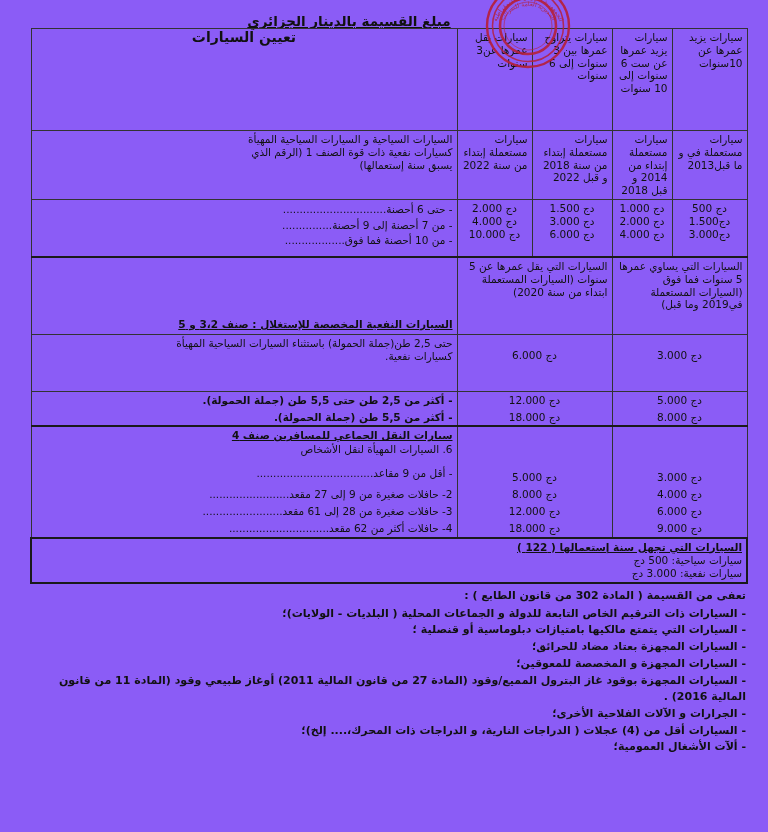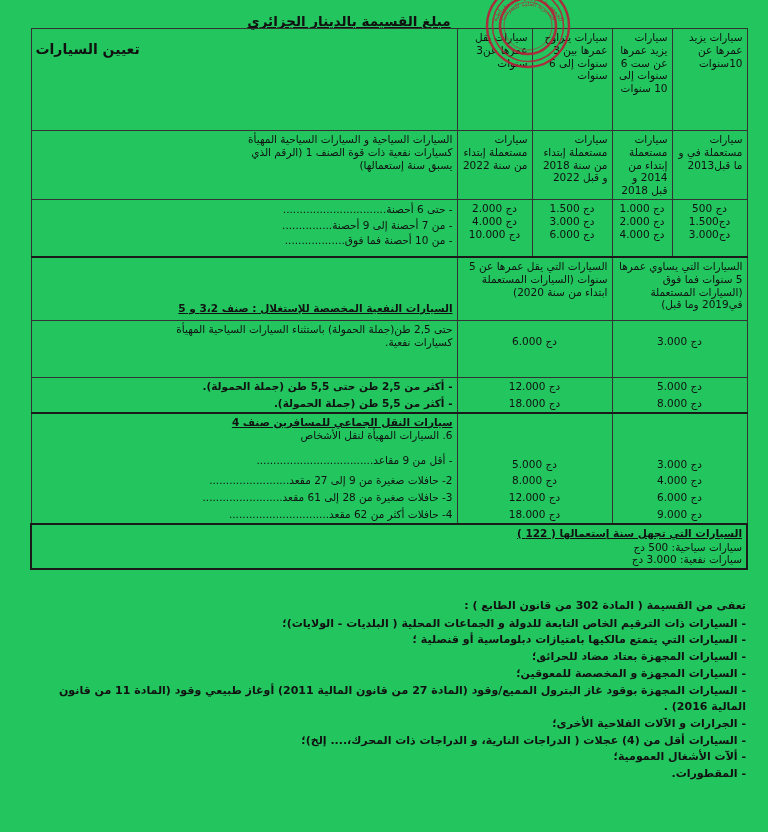--- a/index.html
+++ b/index.html
@@ -14,21 +14,21 @@
     overflow: hidden;
     font-family: "DejaVu Sans", "Liberation Sans", sans-serif;
     color: #111111;
     position: relative;
   }
 
   .page {
     position: relative;
     width: 768px;
     height: 832px;
-    background: #22c55e;
+    background: #8b5cf6;
     box-sizing: border-box;
   }
 
   
   .title-bar {
     position: absolute;
     top: 8px;
     right: 20px;
     left: 20px;
     height: 26px;
@@ -111,21 +111,20 @@
   
   .notes {
     position: absolute;
     top: 588px;
     right: 22px;
     left: 22px;
     text-align: right;
     font-size: 11px;
     line-height: 1.52;
     font-weight: bold;
-    margin-top: 10px;
   }
   .notes .lead { margin-bottom: 1px; }
   .notes ul {
     list-style: none;
     margin: 0;
     padding: 0;
     text-align: right;
   }
   .notes li { margin: 0; }
   .notes .sub-head {
@@ -174,21 +173,21 @@
       <col style="width:75px">
       <col style="width:426px">
     </colgroup>
 
     <tbody>
         <tr>
       <td class="c-head desc-cell" style="height:97px">سيارات يزيد عمرها عن  10سنوات</td>
       <td class="c-head desc-cell">سيارات يزيد عمرها عن ست 6 سنوات إلى 10 سنوات</td>
       <td class="c-head desc-cell">سيارات يتراوح عمرها بين 3 سنوات إلى 6 سنوات</td>
       <td class="c-head desc-cell">سيارات يقل عمرها عن3 سنوات</td>
-      <td class="desc-cell" style="text-align:left;font-size:14px;font-weight:bold;padding-top:12px;letter-spacing:1px">تعيين السيارات</td>
+      <td class="desc-cell" style="text-align:center;font-size:14px;font-weight:bold;padding-top:0;letter-spacing:1px">تعيين السيارات</td>
     </tr>
 
     <tr>
       <td class="c-head desc-cell" style="height:55px">سيارات مستعملة  في  و ما قبل2013</td>
       <td class="c-head desc-cell">سيارات مستعملة إبتداء من 2014 و قبل 2018</td>
       <td class="c-head desc-cell">سيارات مستعملة إبتداء من سنة 2018 و قبل 2022</td>
       <td class="c-head desc-cell">سيارات مستعملة إبتداء من سنة 2022</td>
       <td class="desc-cell">
         <div>السيارات السياحية و السيارات السياحية المهيأة</div>
         <div>كسيارات نفعية ذات قوة الصنف 1 (الرقم الذي</div>
@@ -226,21 +225,21 @@
         </div>
         <div>
           <span>- من 10 أحصنة   فما فوق</span><span class="dots">..................</span>
         </div>
       </td>
     </tr>
 
     <tr class="thick-top">
       <td class="c-head desc-cell thick-top" colspan="2" style="height:58px">السيارات التي يساوي عمرها 5 سنوات فما فوق (السيارات المستعملة في2019 وما قبل)</td>
       <td class="c-head desc-cell thick-top" colspan="2">السيارات التي يقل عمرها عن 5 سنوات (السيارات المستعملة ابتداء من سنة 2020)</td>
-      <td class="desc-cell thick-top" style="padding-top:44px">
+      <td class="desc-cell thick-top" style="padding-top:60px">
         <span class="sec-title">السيارات النفعية المخصصة للإستغلال : صنف 3،2 و 5</span>
       </td>
     </tr>
 
     <tr>
       <td class="num-cell" colspan="2" style="height:40px;padding-top:14px">3.000 دج</td>
       <td class="num-cell" colspan="2" style="padding-top:14px">6.000 دج</td>
       <td class="desc-cell">
         <div>حتى 2,5 طن(جملة الحمولة) باستثناء السيارات السياحية المهيأة</div>
         <div>كسيارات نفعية.</div>
@@ -312,17 +311,16 @@
       <li>- السيارات التي يتمتع مالكيها بامتيازات دبلوماسية أو قنصلية ؛</li>
       <li>- السيارات المجهزة بعتاد مضاد للحرائق؛</li>
       <li>- السيارات المجهزة و المخصصة للمعوقين؛</li>
       <li>- السيارات المجهزة بوقود غاز البترول الممیع/وقود (المادة 27 من قانون المالية 2011)  أوغاز طبيعي وقود (المادة 11 من قانون</li>
       <li>المالية 2016) .</li>
     </ul>
     <ul>
       <li>- الجرارات و الآلات الفلاحية الأخرى؛</li>
       <li>- السيارات أقل من (4) عجلات ( الدراجات النارية، و الدراجات ذات المحرك،.... إلخ)؛</li>
       <li>- ألآت الأشغال العمومية؛</li>
-      <li>- المقطورات.</li>
     </ul>
   </div>
 
 </div>
 
 </body></html>

